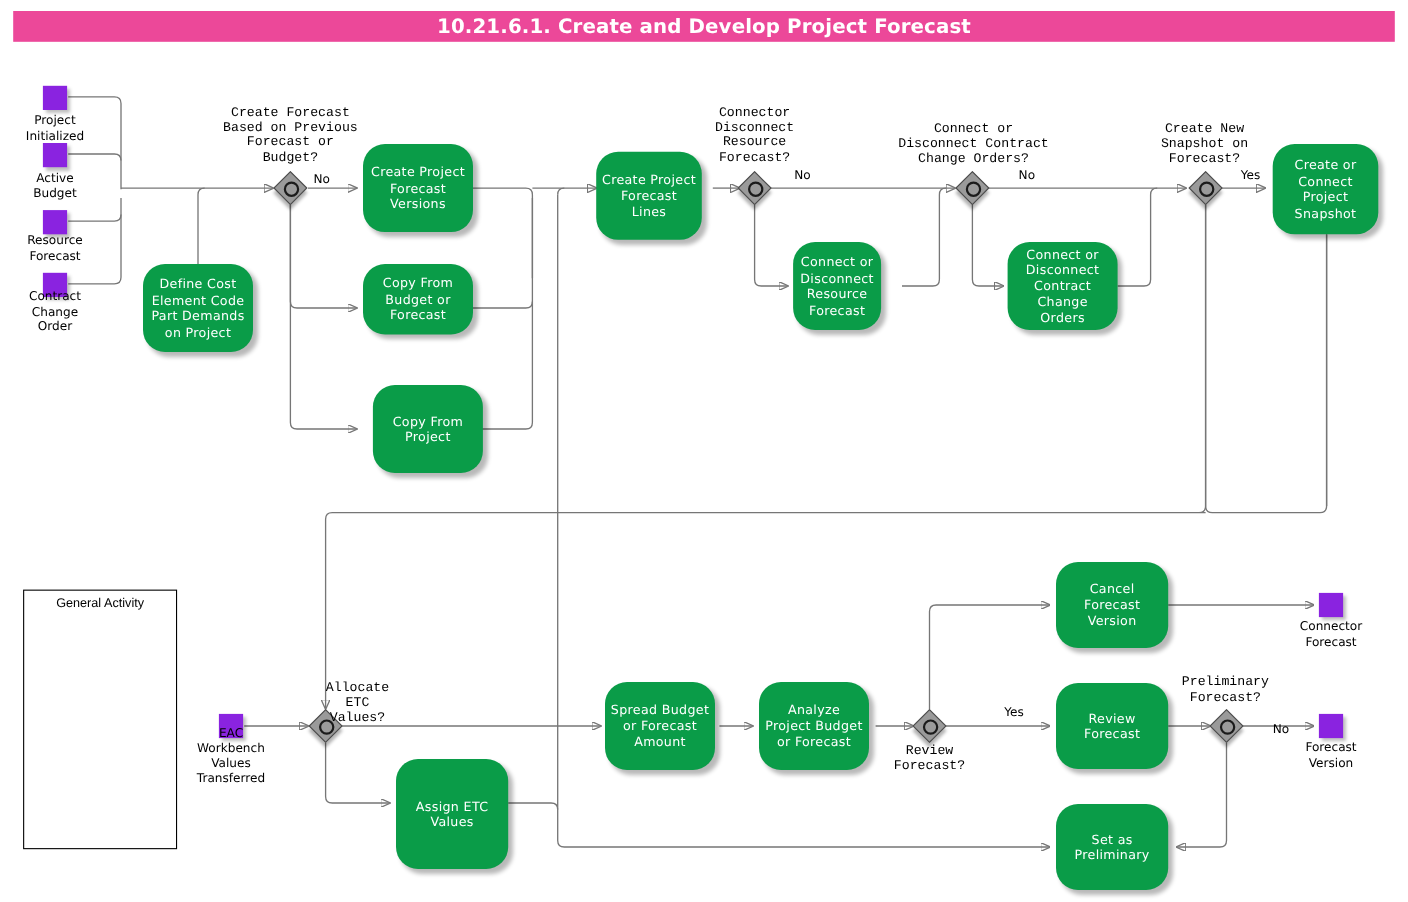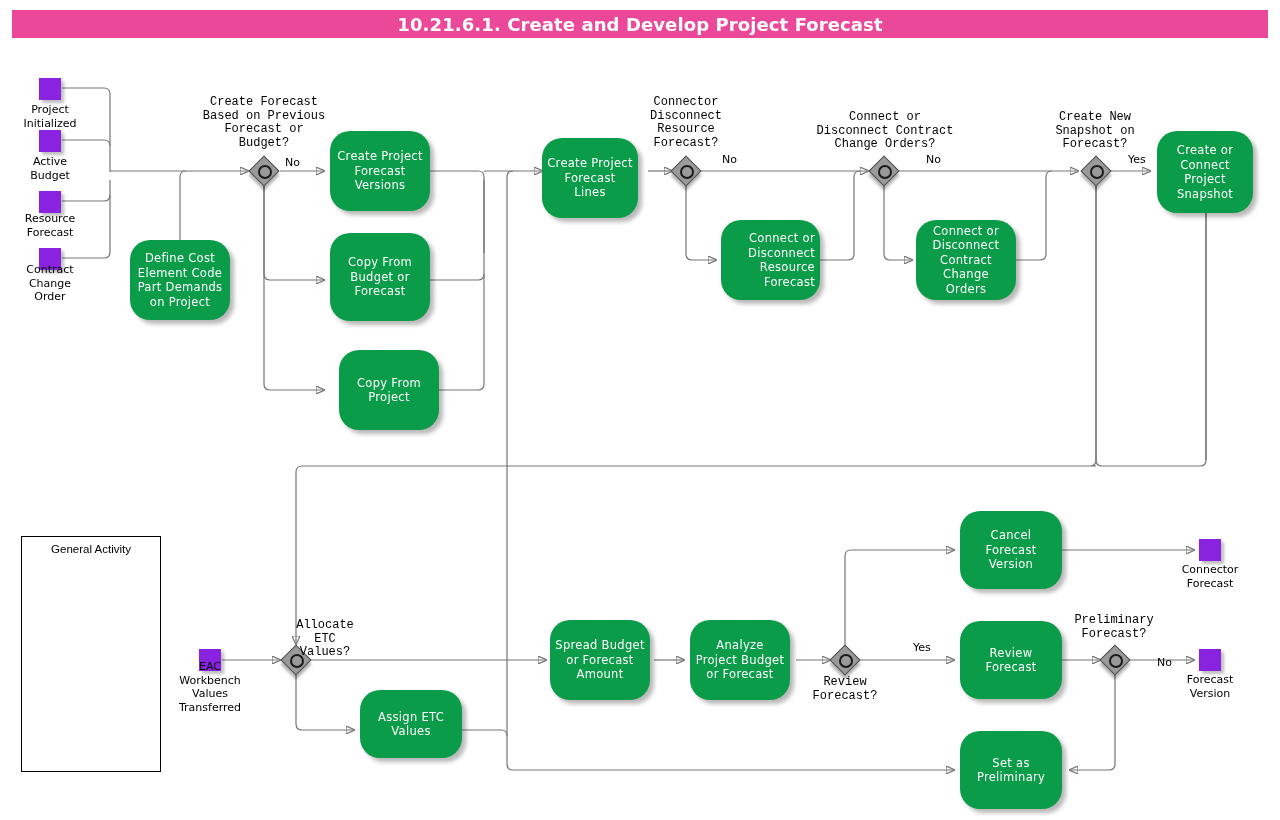--- a/index.html
+++ b/index.html
@@ -174,37 +174,37 @@
 
   <div class="evt" style="left:39px;top:248px;"></div>
   <div class="evt-label" style="left:0px;top:263px;width:100px;">Contract
 Change
 Order</div>
 
   <div class="task" style="left:130px;top:240px;width:100px;height:80px;">Define Cost Element Code Part Demands on Project</div>
 
   <div class="task" style="left:330px;top:131px;width:100px;height:80px;">Create Project Forecast Versions</div>
 
-  <div class="task" style="left:330px;top:233px;width:100px;height:88px;">Copy From Budget or Forecast</div>
+  <div class="task" style="left:330px;top:240px;width:100px;height:64px;">Copy From Budget or Forecast</div>
 
   <div class="task" style="left:339px;top:350px;width:100px;height:80px;">Copy From Project</div>
 
   <div class="task" style="left:542px;top:138px;width:96px;height:80px;">Create Project Forecast Lines</div>
 
-  <div class="task" style="left:721px;top:220px;width:99px;height:80px;text-align:right;">Connect or Disconnect Resource Forecast</div>
+  <div class="task" style="left:721px;top:220px;width:80px;height:80px;">Connect or Disconnect Resource Forecast</div>
 
   <div class="task" style="left:916px;top:220px;width:100px;height:80px;">Connect or Disconnect Contract Change Orders</div>
 
   <div class="task" style="left:1157px;top:131px;width:96px;height:82px;">Create or Connect Project Snapshot</div>
 
   <div class="task" style="left:40px;top:566px;width:100px;height:80px;">Cleanup Snapshot History Data</div>
 
   <div class="task" style="left:40px;top:666px;width:100px;height:80px;">Refresh ETC Currency Values</div>
 
-  <div class="task" style="left:360px;top:690px;width:102px;height:68px;text-align:center;">Assign ETC Values</div>
+  <div class="task" style="left:360px;top:690px;width:102px;height:100px;text-align:center;">Assign ETC Values</div>
 
   <div class="task" style="left:550px;top:620px;width:100px;height:80px;">Spread Budget or Forecast Amount</div>
 
   <div class="task" style="left:690px;top:620px;width:100px;height:80px;">Analyze Project Budget or Forecast</div>
 
   <div class="task" style="left:960px;top:511px;width:102px;height:78px;">Cancel Forecast Version</div>
 
   <div class="task" style="left:960px;top:621px;width:102px;height:78px;">Review Forecast</div>
 
   <div class="task" style="left:960px;top:731px;width:102px;height:78px;">Set as Preliminary</div>

